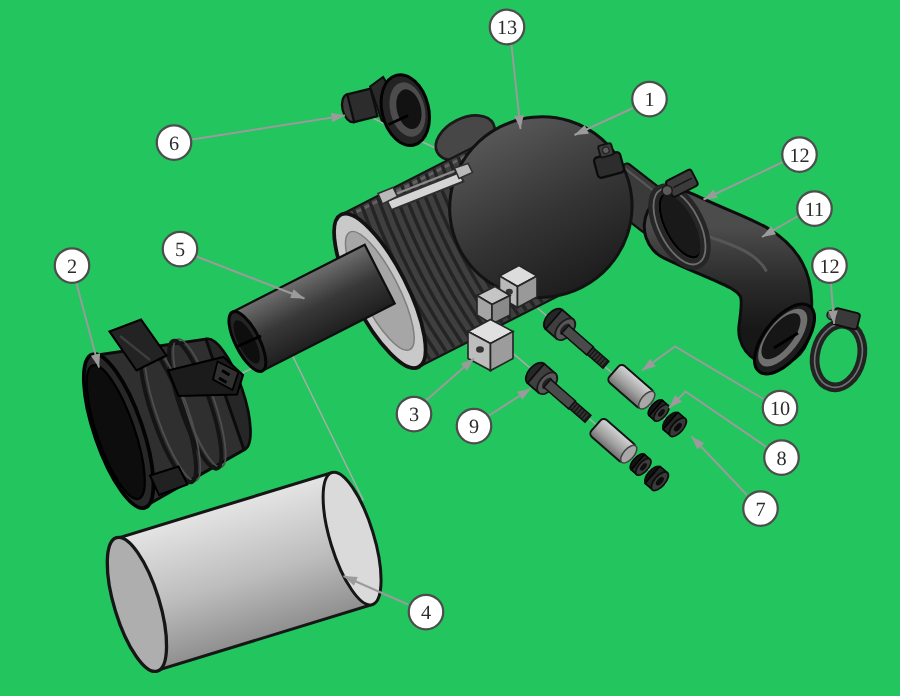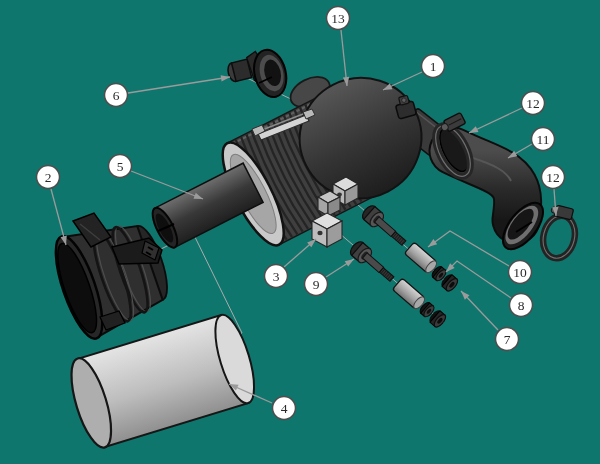--- a/index.html
+++ b/index.html
@@ -3,21 +3,21 @@
 <meta charset="utf-8">
 <style>
   html,body{margin:0;padding:0;background:#ffffff;}
   .stage{position:relative;width:600px;height:464px;background:#ffffff;overflow:hidden;}
   svg{display:block;}
   svg text{font-family:"Liberation Serif","DejaVu Serif",serif;}
 </style>
 </head>
 <body>
 
-<div class="stage" style="background: #0f766e;">
+<div class="stage" style="background: #22c55e;">
 <svg id="diagram" width="600" height="464" viewBox="0 0 600 464">
   <defs>
     <linearGradient id="gDome" x1="0" y1="0" x2="0" y2="1">
       <stop offset="0" stop-color="#575757"></stop>
           <stop offset="0.55" stop-color="#343434"></stop>
           <stop offset="1" stop-color="#1d1d1d"></stop>
     </linearGradient>
     <linearGradient id="gTube" x1="0" y1="0" x2="0" y2="1">
       <stop offset="0" stop-color="#6e6e6e"></stop>
           <stop offset="0.5" stop-color="#383838"></stop>

